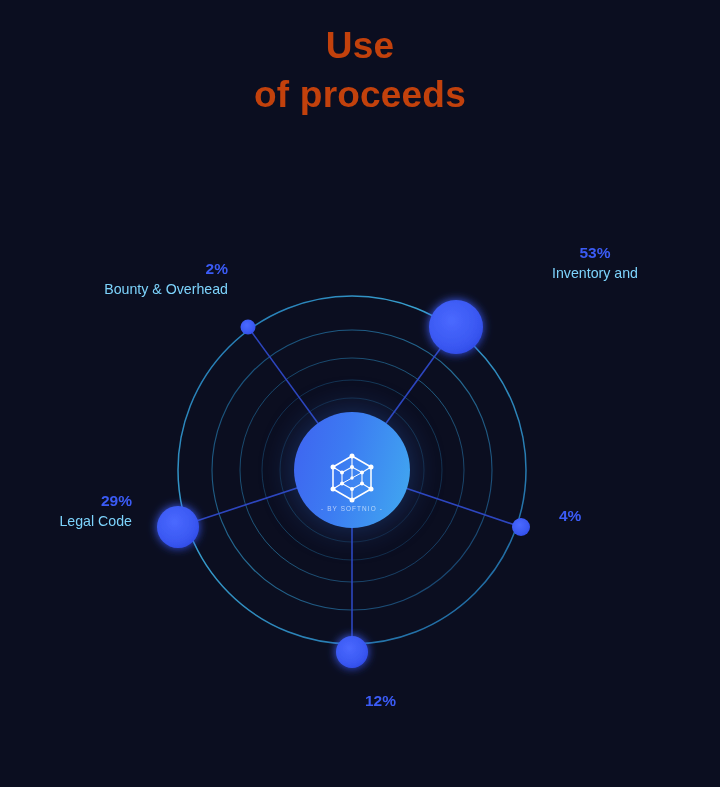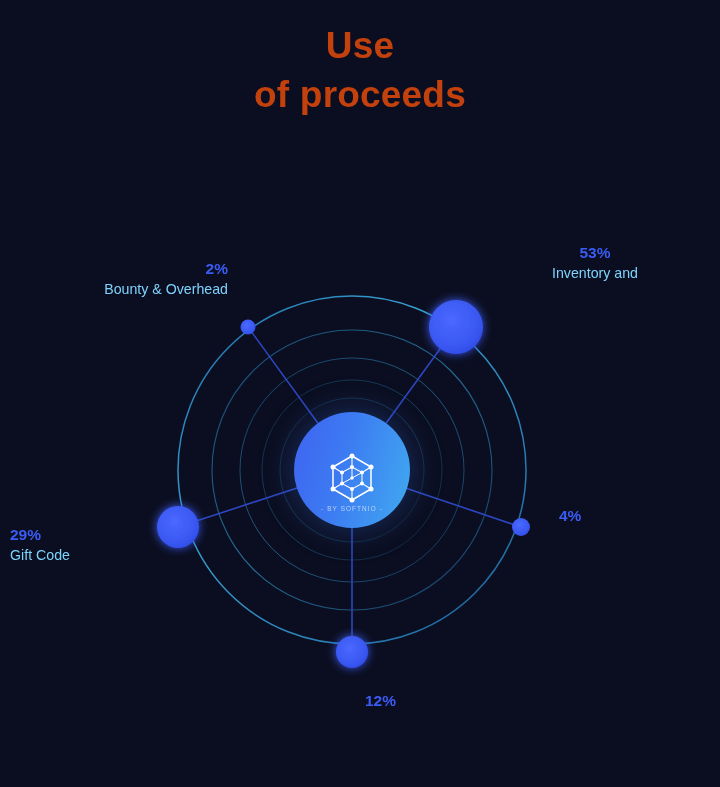--- a/index.html
+++ b/index.html
@@ -86,21 +86,21 @@
     color: #7dd3fc;
     font-size: 14.2px;
     font-weight: 400;
     line-height: 1.38;
   }
   .lbl .name .ln { display: block; }
 
   .lbl-bounty   { left: 88px;  top: 258px; text-align: right; width: 140px; }
   .lbl-branding { left: 500px; top: 242px; text-align: center;  width: 190px; }
   .lbl-legal    { left: 559px; top: 505px; text-align: left;  width: 150px; }
-  .lbl-gift     { left: 10px;  top: 524px; width: 122px; }
+  .lbl-gift     { left: 10px;  top: 490px; text-align: right; width: 122px; }
   .lbl-it       { left: 338px; top: 690px; text-align: left;  width: 190px; margin-left: 27px; }
 </style>
 </head>
 <body>
 
 <div class="canvas">
 
   <div class="title">
     <span class="ln">Use</span>
     <span class="ln">of proceeds</span>
@@ -213,21 +213,21 @@
     </div>
   </div>
 
   <div class="lbl lbl-legal">
     <div class="pct">4%</div>
   </div>
 
   <div class="lbl lbl-gift">
     <div class="pct">29%</div>
     <div class="name">
-      <span class="ln">Gift Code</span>
+      <span class="ln">Legal Code</span>
     </div>
   </div>
 
   <div class="lbl lbl-it">
     <div class="pct">12%</div>
   </div>
 
 </div>
 
 </body></html>

